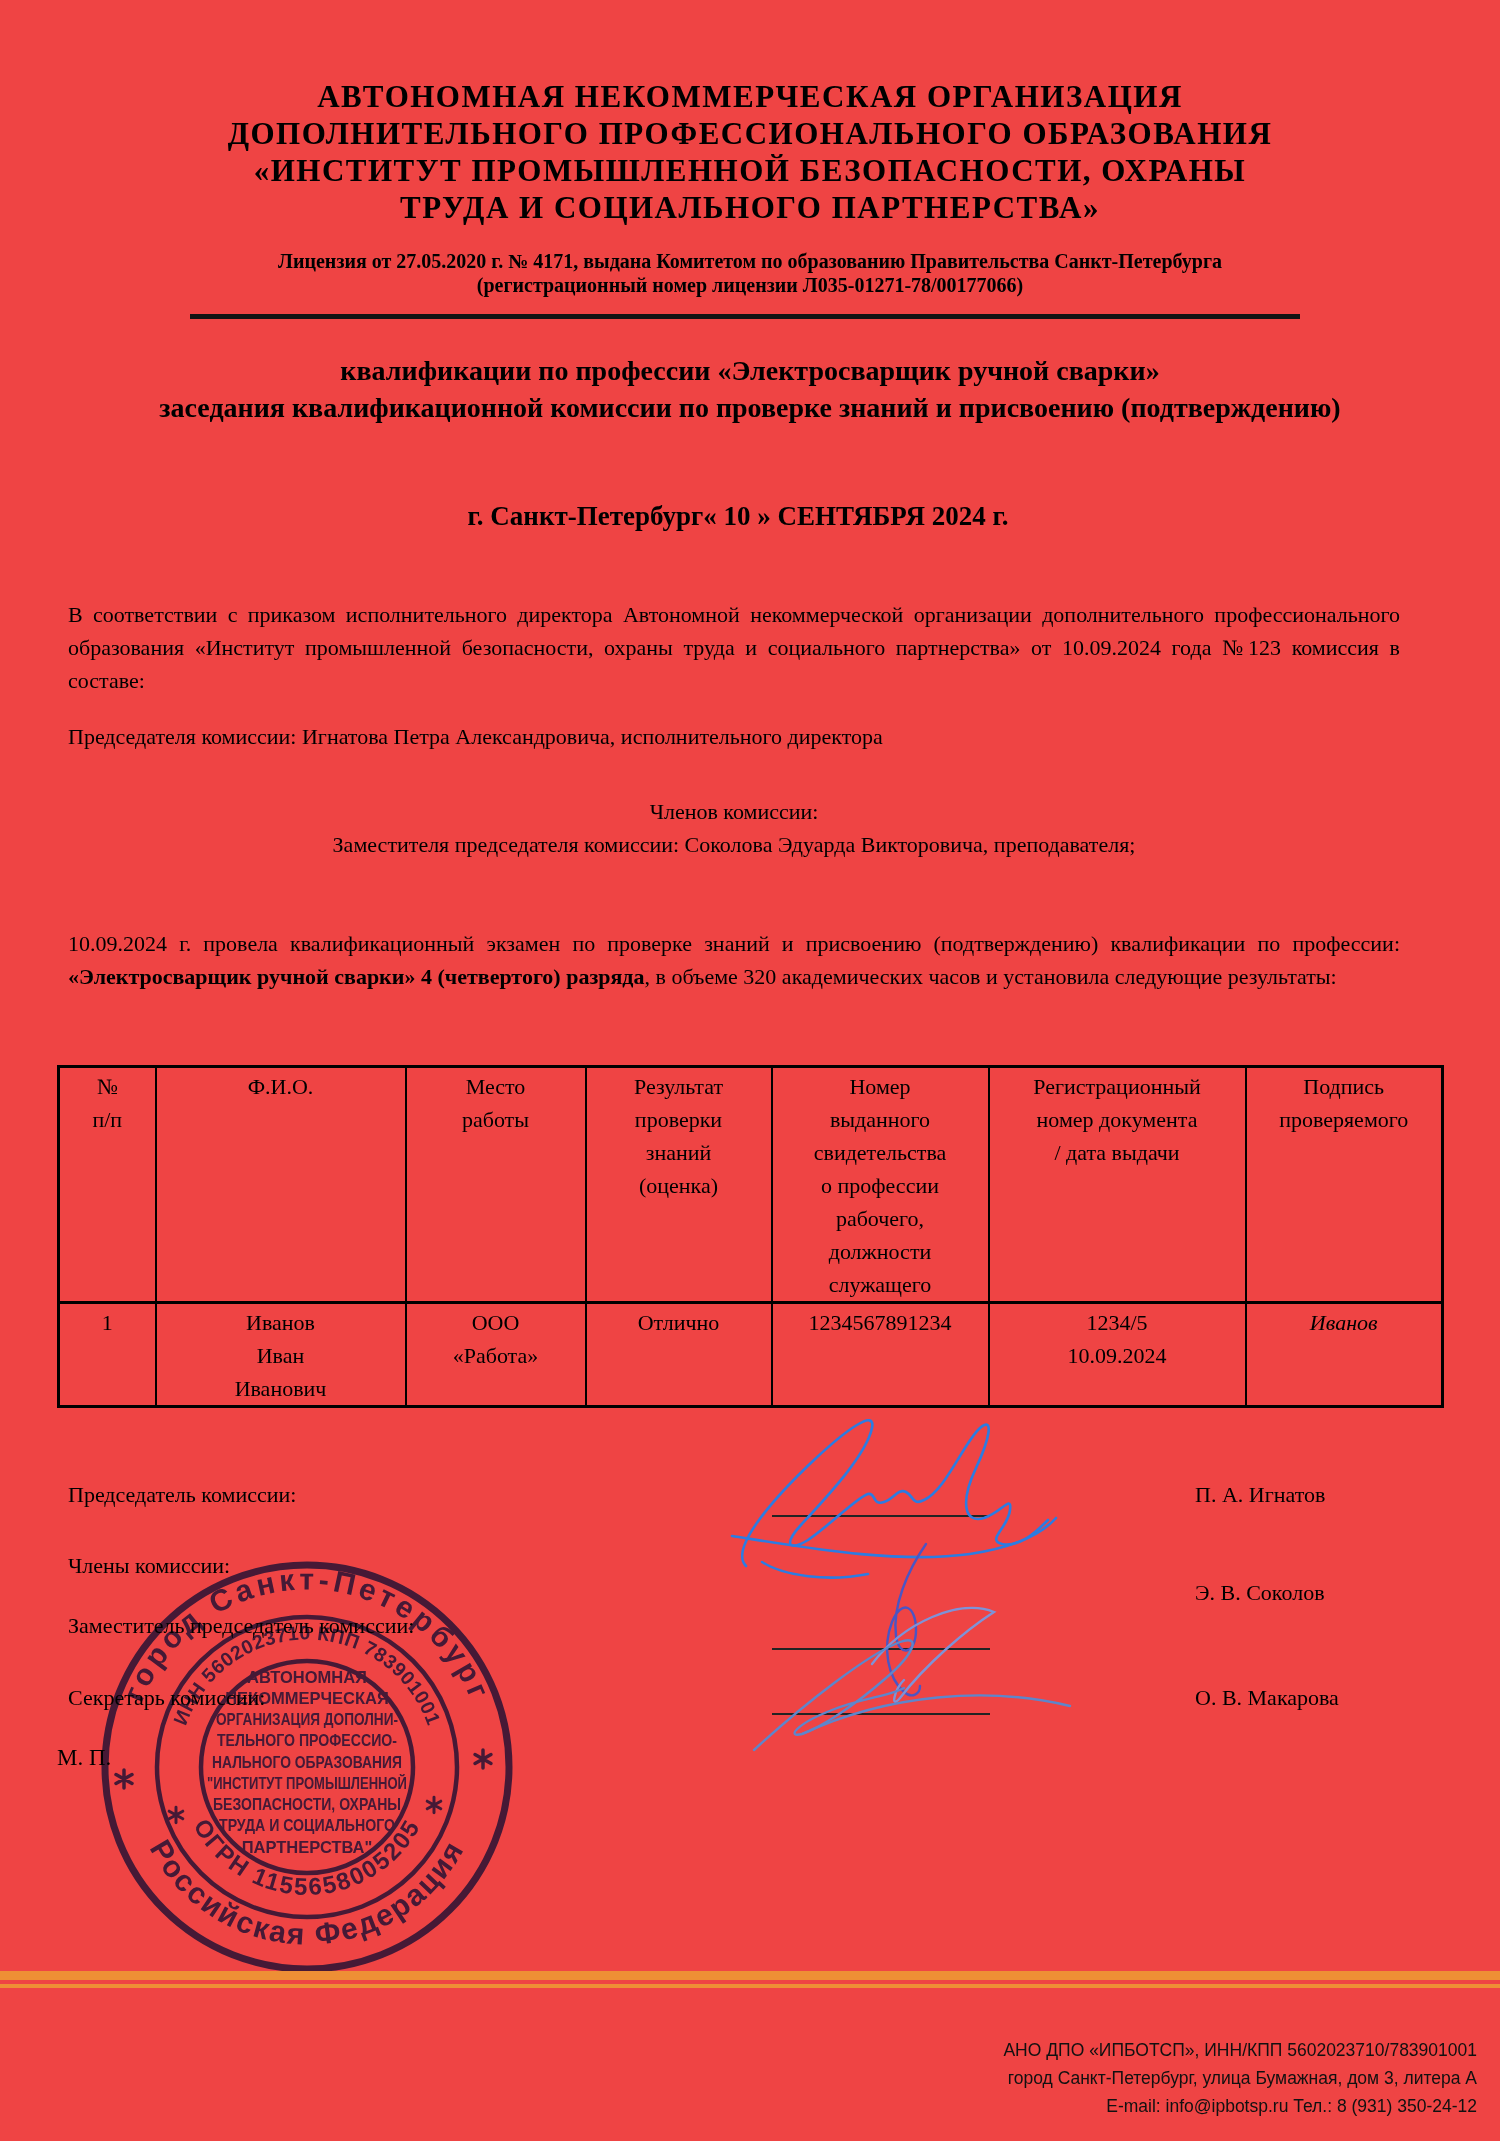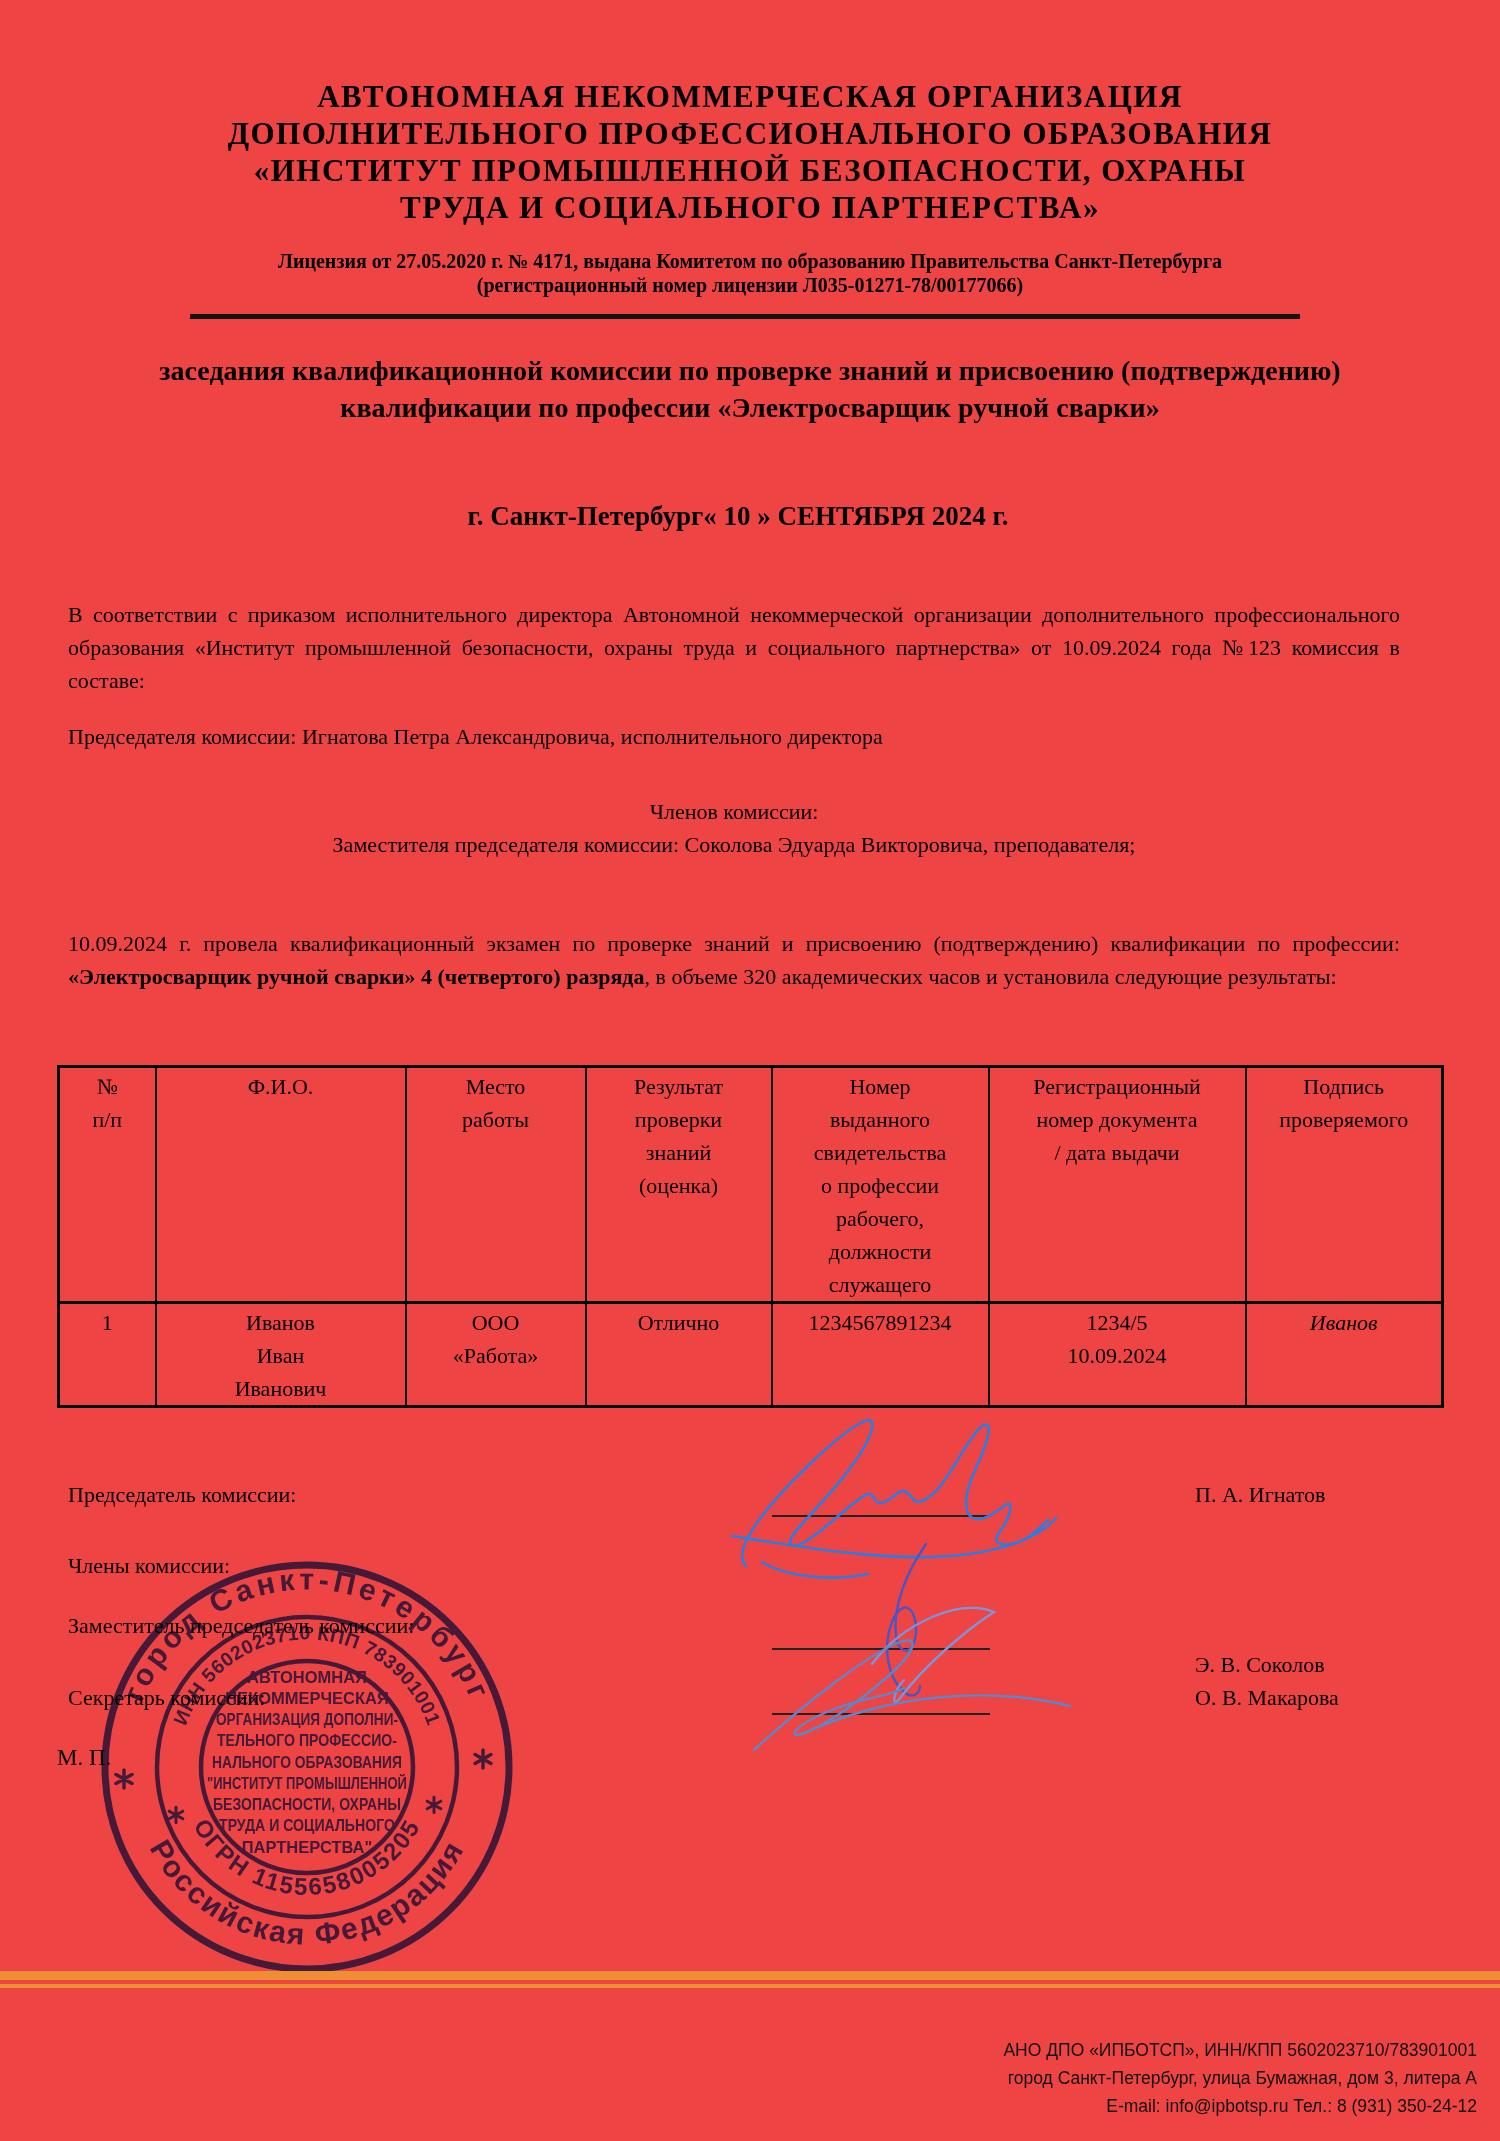--- a/index.html
+++ b/index.html
@@ -32,21 +32,21 @@
   tr.hdr{height:232px;}
   tr.datarow{height:100px;}
   td.fio-cell{text-align:left;padding-left:10px;}
   td.sig-cell{font-style:italic;}
 
   .slabel,.sname{font-size:22px;line-height:33px;white-space:nowrap;}
   #chairman-label{top:1478px;left:68px;}
   #chairman-name{top:1478px;left:1195px;}
   #members-label{top:1549px;left:68px;}
   #deputy-label{top:1609px;left:68px;}
-  #deputy-name{top:1648px;left:1195px;}
+  #deputy-name{top:1576px;left:1195px;}
   #secretary-label{top:1681px;left:68px;}
   #secretary-name{top:1681px;left:1195px;}
   #mp-mark{top:1741px;left:57px;font-size:23px;}
 
   .sigline{left:772px;width:218px;height:2px;background:#232323;}
   #sig-line-1{top:1515px;}
   #sig-line-2{top:1648px;}
   #sig-line-3{top:1713px;}
 
   .sig-svg{pointer-events:none;}
@@ -75,22 +75,22 @@
   </div>
 
   <div class="abs license-block center">
     <div>Лицензия от 27.05.2020 г. № 4171, выдана Комитетом по образованию Правительства Санкт-Петербурга</div>
     <div>(регистрационный номер лицензии Л035-01271-78/00177066)</div>
   </div>
 
   <div class="abs head-rule"></div>
 
   <div class="abs title-block center">
+    <div>квалификации по профессии «Электросварщик ручной сварки»</div>
     <div>заседания квалификационной комиссии по проверке знаний и присвоению (подтверждению)</div>
-    <div>квалификации по профессии «Электросварщик ручной сварки»</div>
   </div>
 
   <div class="abs city-row">
     <span>г. Санкт-Петербург</span>
     <span>« 10 » СЕНТЯБРЯ 2024 г.</span>
   </div>
 
   <div class="abs para justify" id="paragraph1">В соответствии с приказом исполнительного директора Автономной некоммерческой организации дополнительного профессионального образования «Институт промышленной безопасности, охраны труда и социального партнерства» от 10.09.2024 года №123 комиссия в составе:</div>
 
   <div class="abs para" id="chairman-line">Председателя комиссии: Игнатова Петра Александровича, исполнительного директора</div>

